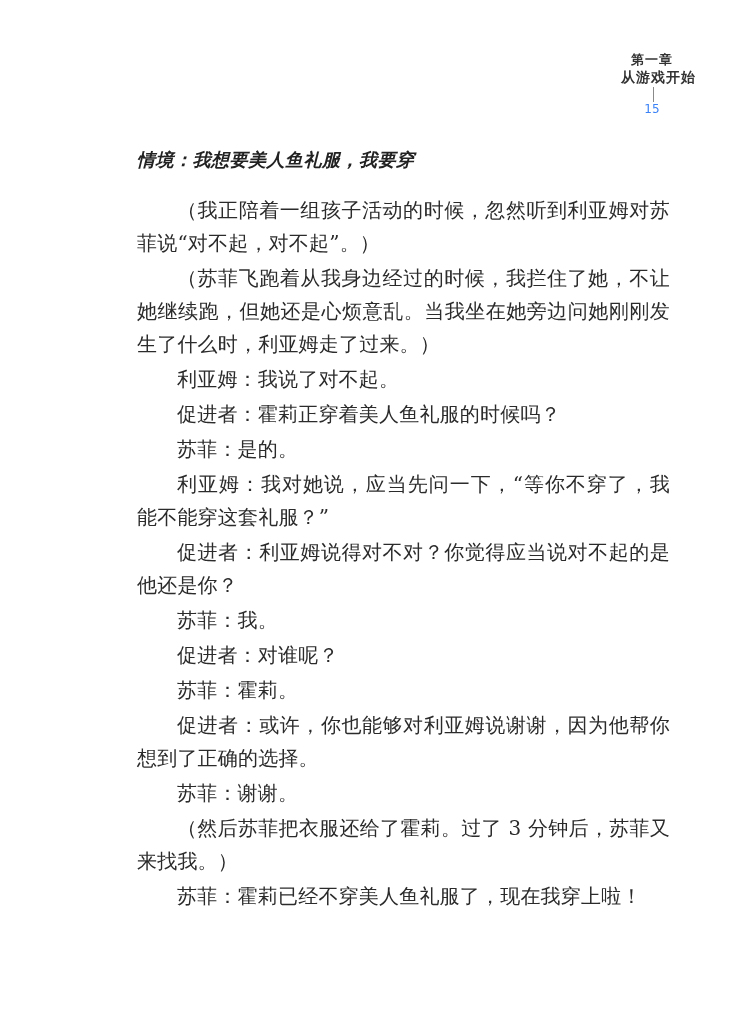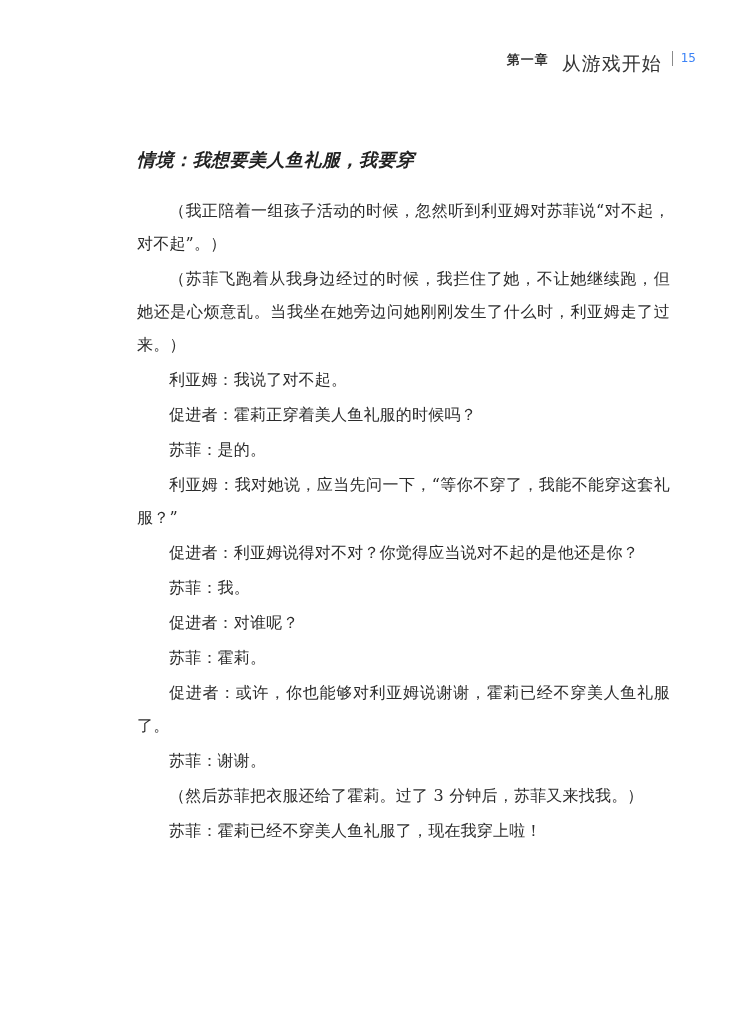--- a/index.html
+++ b/index.html
@@ -12,30 +12,31 @@
   .page {
     position: relative;
     width: 730px; height: 1031px;
     background: #ffffff;
   }
   
   .running-header {
     position: absolute;
     top: 51px; right: 34px;
     display: flex;
-    align-items: flex-start;
+    align-items: center;
     font-family: "DejaVu Sans", "Liberation Sans", sans-serif;
     color: #333333;
     white-space: nowrap;
+    flex-direction: column;
   }
   .running-header .chapter {
     font-size: 13px; font-weight: bold; letter-spacing: 1px;
   }
   .running-header .section {
-    font-size: 19px; font-weight: normal; letter-spacing: 1px;
+    font-size: 14px; font-weight: bold; letter-spacing: 1px;
     margin-left: 13px;
   }
   .running-header .divider {
     display: inline-block;
     width: 1px; height: 15px;
     background: #8a8a8a;
     margin: 0 8px 0 10px;
   }
   .running-header .pagenum {
     font-size: 12px; font-weight: 500; color: #3b82f6;
@@ -51,21 +52,21 @@
     margin: 0 0 17px 0;
     font-size: 18px;
     line-height: 34px;
     font-weight: bold;
     font-style: italic;
     letter-spacing: 0.5px;
     color: #222222;
   }
   .para {
     margin: 0 0 2px 0;
-    font-size: 16px;
+    font-size: 20px;
     line-height: 33px;
     text-align: justify;
     text-indent: 2em;
     letter-spacing: 0.2px;
   }
 </style>
 </head>
 <body>
 
 <div class="page">
@@ -83,20 +84,20 @@
         <p class="para stage-direction">（我正陪着一组孩子活动的时候，忽然听到利亚姆对苏菲说“对不起，对不起”。）</p>
         <p class="para stage-direction">（苏菲飞跑着从我身边经过的时候，我拦住了她，不让她继续跑，但她还是心烦意乱。当我坐在她旁边问她刚刚发生了什么时，利亚姆走了过来。）</p>
         <p class="para dialogue">利亚姆：我说了对不起。</p>
         <p class="para dialogue">促进者：霍莉正穿着美人鱼礼服的时候吗？</p>
         <p class="para dialogue">苏菲：是的。</p>
         <p class="para dialogue">利亚姆：我对她说，应当先问一下，“等你不穿了，我能不能穿这套礼服？”</p>
         <p class="para dialogue">促进者：利亚姆说得对不对？你觉得应当说对不起的是他还是你？</p>
         <p class="para dialogue">苏菲：我。</p>
         <p class="para dialogue">促进者：对谁呢？</p>
         <p class="para dialogue">苏菲：霍莉。</p>
-        <p class="para dialogue">促进者：或许，你也能够对利亚姆说谢谢，霍莉已经不穿美人鱼礼服了。</p>
+        <p class="para dialogue">促进者：或许，你也能够对利亚姆说谢谢，因为他帮你想到了正确的选择。</p>
         <p class="para dialogue">苏菲：谢谢。</p>
         <p class="para stage-direction">（然后苏菲把衣服还给了霍莉。过了 3 分钟后，苏菲又来找我。）</p>
         <p class="para dialogue">苏菲：霍莉已经不穿美人鱼礼服了，现在我穿上啦！</p>
       </div>
   </div>
 
 </div>
 
 </body></html>

